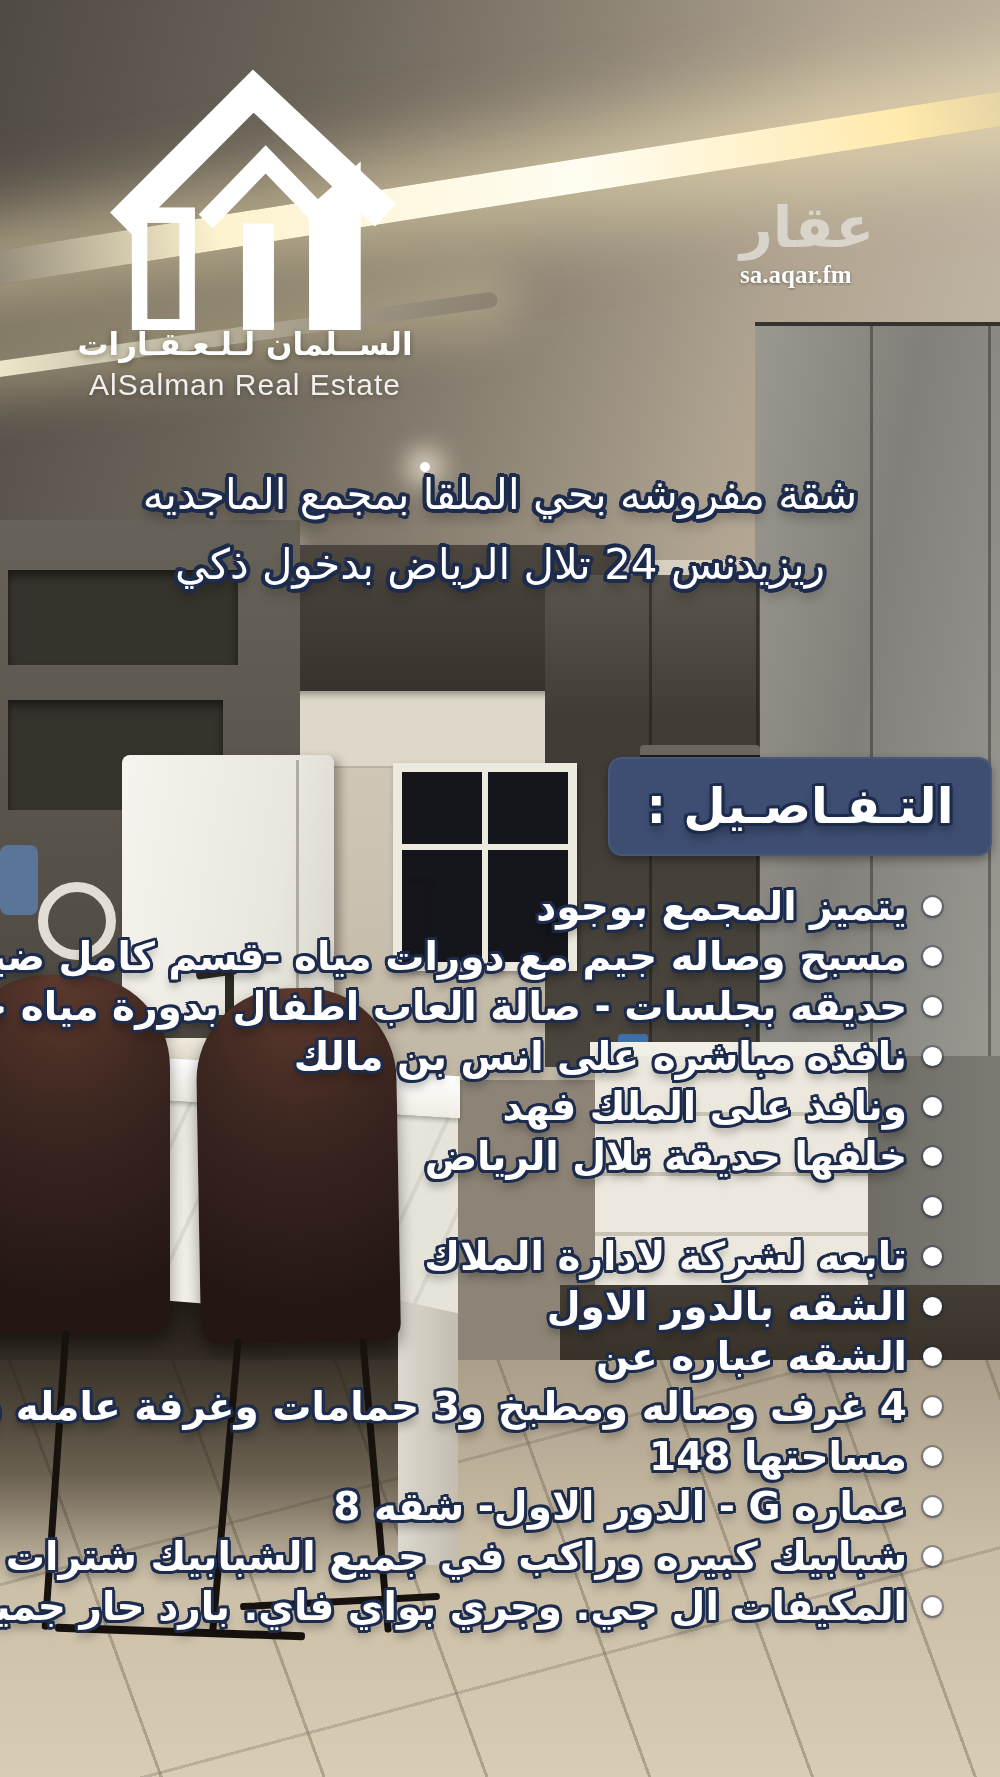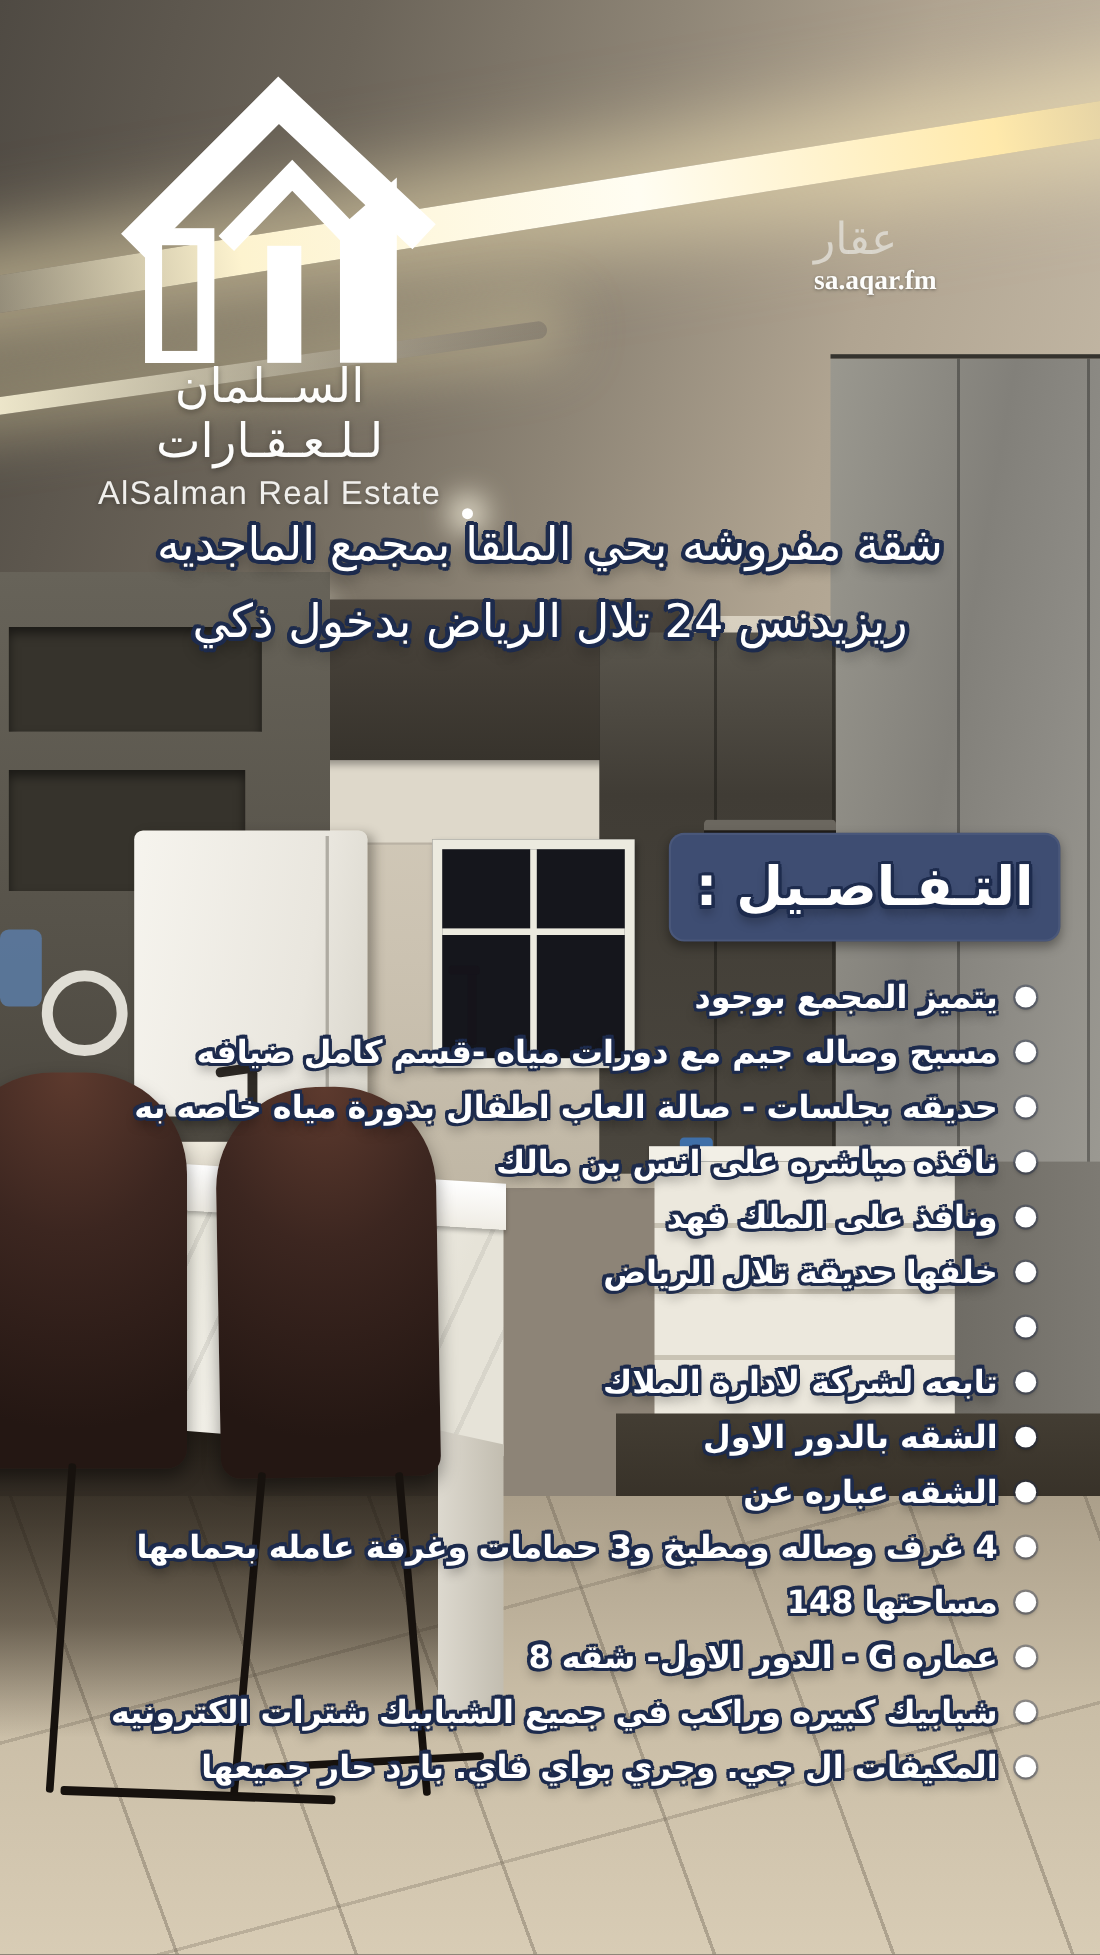--- a/index.html
+++ b/index.html
@@ -84,35 +84,35 @@
       -2px -2px 0 #1d2b4d,2px -2px 0 #1d2b4d,-2px 2px 0 #1d2b4d,2px 2px 0 #1d2b4d,
       -3px -2px 0 #1d2b4d,3px 2px 0 #1d2b4d,-2px 3px 0 #1d2b4d,2px -3px 0 #1d2b4d,
       0 7px 10px rgba(0,0,0,.35);}
   .outlined-lg{color:#fff;font-weight:normal;
     text-shadow:-4px 0 0 #1d2b4d,4px 0 0 #1d2b4d,0 -4px 0 #1d2b4d,0 4px 0 #1d2b4d,
       -3px -3px 0 #1d2b4d,3px -3px 0 #1d2b4d,-3px 3px 0 #1d2b4d,3px 3px 0 #1d2b4d,
       -4px 2px 0 #1d2b4d,4px -2px 0 #1d2b4d,2px 4px 0 #1d2b4d,-2px -4px 0 #1d2b4d,
       0 8px 12px rgba(0,0,0,.4);}
   .brand{left:60px;top:58px;width:370px;text-align:center;}
   .brand svg{display:block;margin:0 auto;}
-  .brand-ar{margin-top:-4px;font-size:43px;font-weight:normal;color:#fdfdfc;letter-spacing:1px;text-shadow:0 2px 6px rgba(0,0,0,.35);}
+  .brand-ar{margin-top:-4px;font-size:31px;font-weight:bold;color:#fdfdfc;letter-spacing:1px;text-shadow:0 2px 6px rgba(0,0,0,.35);}
   .brand-en{margin-top:6px;font-family:"Liberation Sans",sans-serif;font-size:30px;font-weight:400;color:#f0efec;letter-spacing:1px;text-shadow:0 2px 5px rgba(0,0,0,.3);}
   .watermark{left:740px;top:196px;width:150px;text-align:left;}
-  .wm-ar{font-size:40px;line-height:1.1;color:rgba(222,219,211,.88);font-weight:400;}
+  .wm-ar{font-size:57px;line-height:1.1;color:rgba(222,219,211,.88);font-weight:700;}
   .wm-site{margin-top:2px;font-family:"Liberation Serif",serif;font-weight:bold;font-size:25px;color:#fdfdfb;text-shadow:0 1px 3px rgba(0,0,0,.4);}
   .title{left:0;top:460px;width:1000px;text-align:center;direction:rtl;font-size:42px;line-height:70px;}
-  .details-box{left:608px;top:757px;width:356px;height:99px;border-radius:14px;background:#3e4d72;
+  .details-box{left:608px;top:757px;width:384px;height:99px;border-radius:14px;background:#3e4d72;
     box-shadow:0 4px 10px rgba(0,0,0,.35), inset 0 0 0 2px rgba(255,255,255,.06);
     display:flex;align-items:center;justify-content:center;direction:rtl;}
   .details-box span{font-size:49px;letter-spacing:1px;}
   .bullets{left:20px;top:881px;width:950px;margin:0;padding:0;list-style:none;}
   .bullet-row{display:flex;direction:rtl;align-items:center;gap:16px;height:50px;padding-right:28px;}
   .dot{flex:0 0 auto;width:19px;height:19px;border-radius:50%;background:#fff;
     box-shadow:0 0 0 2px rgba(29,43,77,.35),0 2px 4px rgba(0,0,0,.35);}
-  .bullet-text{font-size:29px;white-space:nowrap;}
+  .bullet-text{font-size:39px;white-space:nowrap;}
 </style>
 </head>
 <body>
 
 <div class="stage">
 
   <div>
     <div class="abs ceiling"></div>
     <div class="abs led-strip"></div>
     <div class="abs led-strip2"></div>

